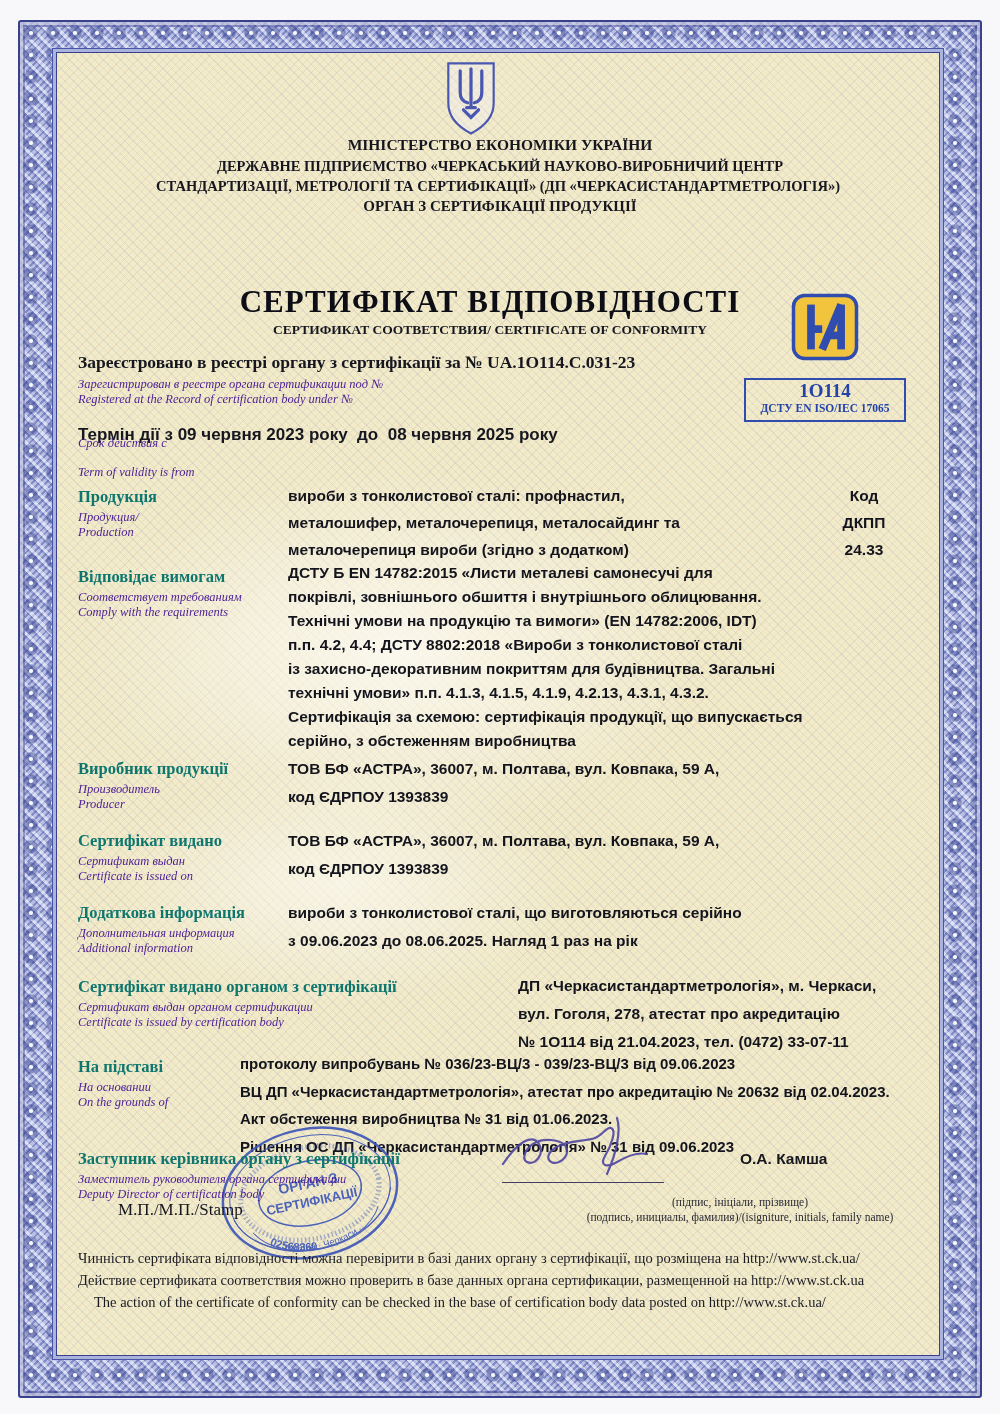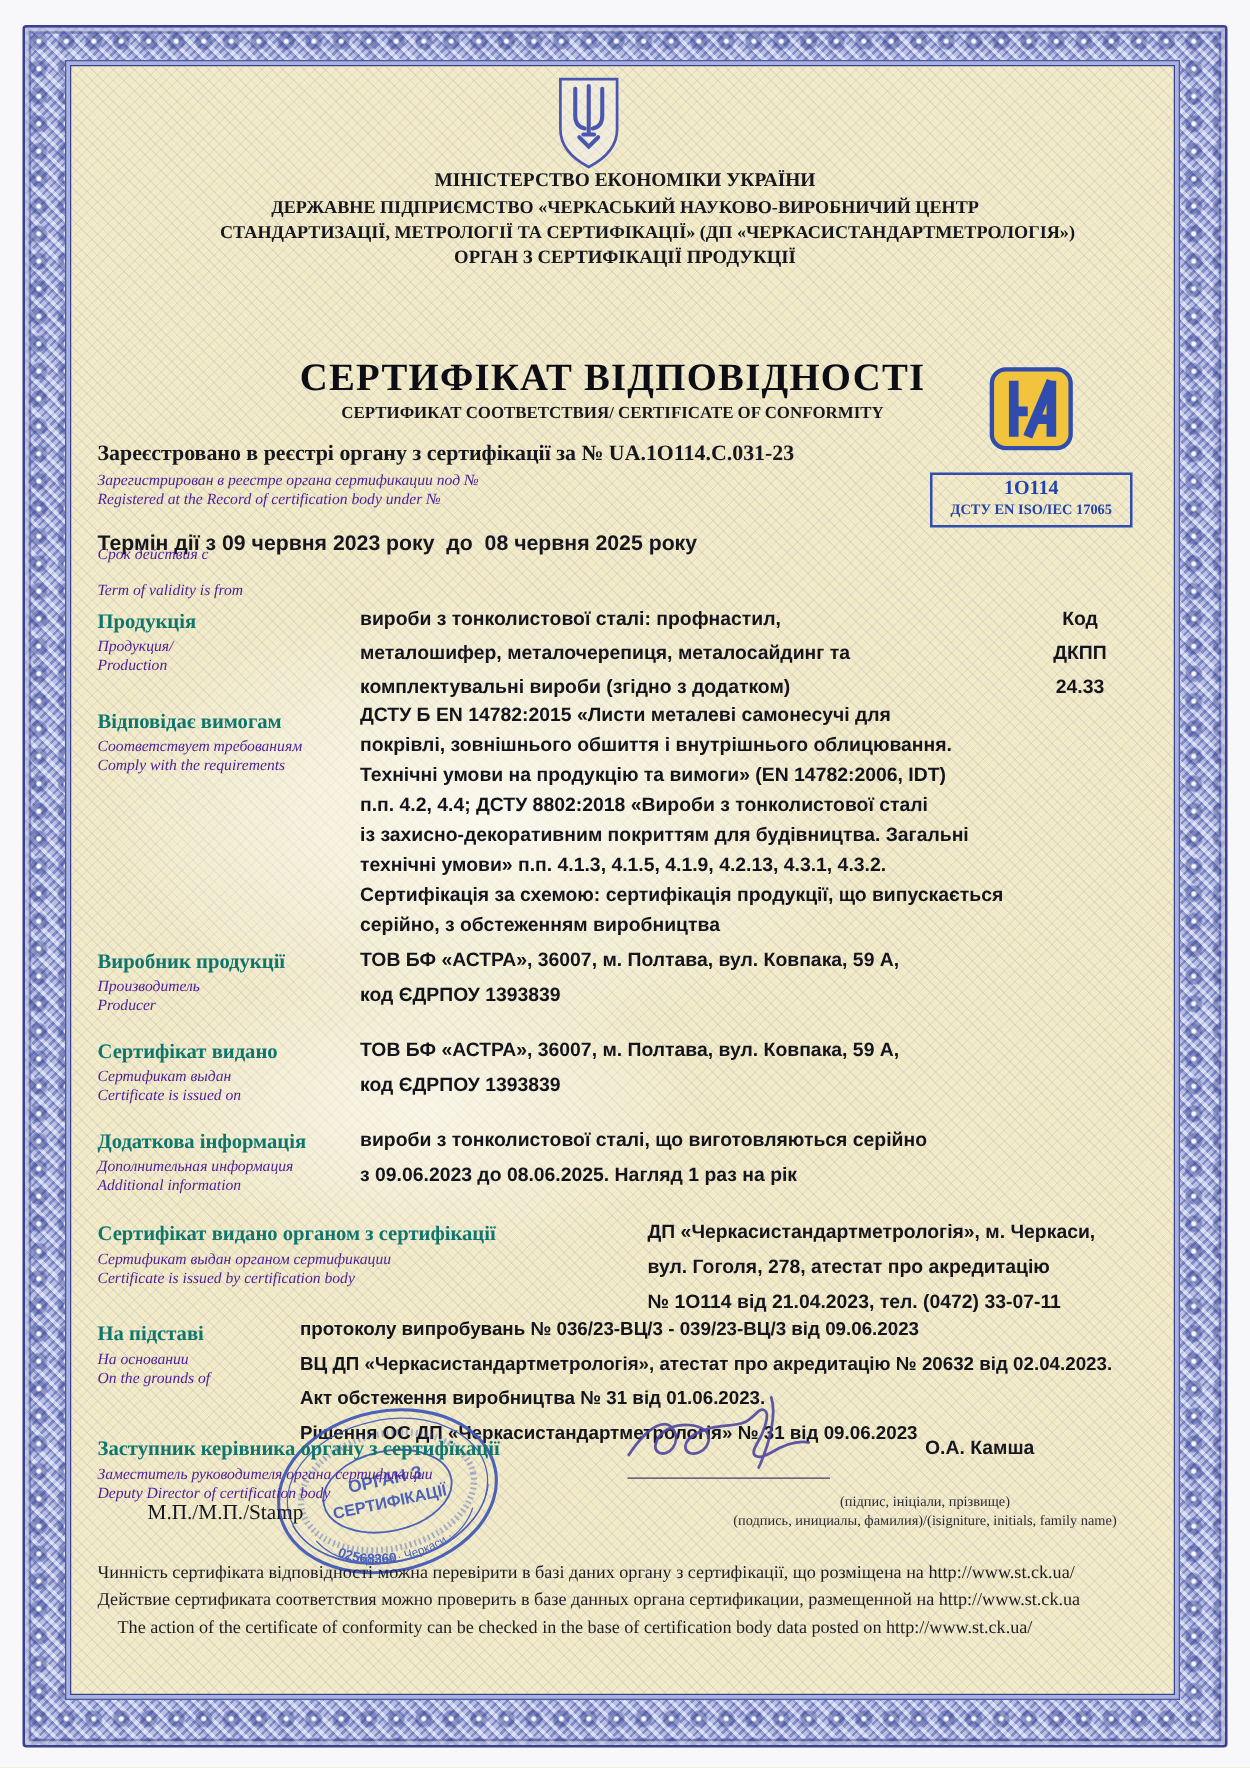--- a/index.html
+++ b/index.html
@@ -65,56 +65,56 @@
       <path d="M30,20 V60 Q30,76 44,79"></path>
       <path d="M70,20 V60 Q70,76 56,79"></path>
       <path d="M50,16 V86"></path>
       <path d="M36,92 L50,106 L64,92"></path>
       <path d="M42,88 H58"></path>
     </g>
   </svg>
 
   <div class="t serb ctr" style="left:74px;top:136px;width:852px;font-size:15.5px;">МІНІСТЕРСТВО ЕКОНОМІКИ УКРАЇНИ</div>
   <div class="t serb ctr" style="left:74px;top:158px;width:852px;font-size:14.5px;">ДЕРЖАВНЕ ПІДПРИЄМСТВО «ЧЕРКАСЬКИЙ НАУКОВО-ВИРОБНИЧИЙ ЦЕНТР</div>
-  <div class="t serb ctr" style="left:92px;top:178px;width:852px;font-size:14.5px;">СТАНДАРТИЗАЦІЇ, МЕТРОЛОГІЇ ТА СЕРТИФІКАЦІЇ» (ДП «ЧЕРКАСИСТАНДАРТМЕТРОЛОГІЯ»)</div>
+  <div class="t serb ctr" style="left:72px;top:178px;width:852px;font-size:14.5px;">СТАНДАРТИЗАЦІЇ, МЕТРОЛОГІЇ ТА СЕРТИФІКАЦІЇ» (ДП «ЧЕРКАСИСТАНДАРТМЕТРОЛОГІЯ»)</div>
   <div class="t serb ctr" style="left:74px;top:198px;width:852px;font-size:15px;">ОРГАН З СЕРТИФІКАЦІЇ ПРОДУКЦІЇ</div>
 
   <div class="t serb ctr" style="left:80px;top:284px;width:820px;font-size:31px;letter-spacing:1px;color:#0d0d16;">СЕРТИФІКАТ ВІДПОВІДНОСТІ</div>
   <div class="t serb ctr" style="left:80px;top:322px;width:820px;font-size:13.5px;">СЕРТИФИКАТ СООТВЕТСТВИЯ/ CERTIFICATE OF CONFORMITY</div>
 
   <svg class="t" style="left:788px;top:292px;" width="74" height="70" viewBox="0 0 100 100">
     <rect x="5" y="5" width="90" height="90" rx="16" fill="#f2c43d" stroke="#2f4cae" stroke-width="5"></rect>
     <g stroke="#2f4cae" stroke-width="11" fill="none">
       <path d="M30,18 V82"></path>
       <path d="M30,53 H46"></path>
       <path d="M73,18 L46,82"></path>
       <path d="M73,18 V82"></path>
       <path d="M55,62 H73"></path>
     </g>
   </svg>
   <div class="markbox">
-    <div class="serb blue" style="font-size:16px;line-height:21px;">1О114</div>
+    <div class="serb blue" style="font-size:19px;line-height:21px;">1О114</div>
     <div class="serb blue" style="font-size:11.5px;line-height:14px;">ДСТУ EN ISO/ІЕС 17065</div>
   </div>
 
   <div class="t serb" style="left:78px;top:352px;font-size:17.5px;">Зареєстровано в реєстрі органу з сертифікації за № UA.1О114.С.031-23</div>
   <div class="t ser sub" style="left:78px;top:377px;">Зарегистрирован в реестре органа сертификации под №</div>
   <div class="t ser sub" style="left:78px;top:392px;">Registered at the Record of certification body under №</div>
 
   <div class="t sansb" style="left:78px;top:425px;font-size:17px;">Термін дії з 09 червня 2023 року&nbsp; до&nbsp; 08 червня 2025 року</div>
   <div class="t ser sub" style="left:78px;top:436px;">Срок действия с</div>
   <div class="t ser sub" style="left:78px;top:465px;">Term of validity is from</div>
 
   <div class="t serb lblu" style="left:78px;top:487px;">Продукція</div>
   <div class="t ser sub" style="left:78px;top:510px;">Продукция/</div>
   <div class="t ser sub" style="left:78px;top:525px;">Production</div>
   <div class="t sansb val" style="left:288px;top:482px;width:520px;">
     <div>вироби з тонколистової сталі: профнастил,</div>
     <div>металошифер, металочерепиця, металосайдинг та</div>
-    <div>комплектувальні вироби (згідно з додатком)</div>
+    <div>металочерепиця вироби (згідно з додатком)</div>
   </div>
   <div class="t sansb val ctr" style="left:818px;top:482px;width:92px;">
     <div>Код</div>
     <div>ДКПП</div>
     <div>24.33</div>
   </div>
 
   <div class="t serb lblu" style="left:78px;top:567px;">Відповідає вимогам</div>
   <div class="t ser sub" style="left:78px;top:590px;">Соответствует требованиям</div>
   <div class="t ser sub" style="left:78px;top:605px;">Comply with the requirements</div>

